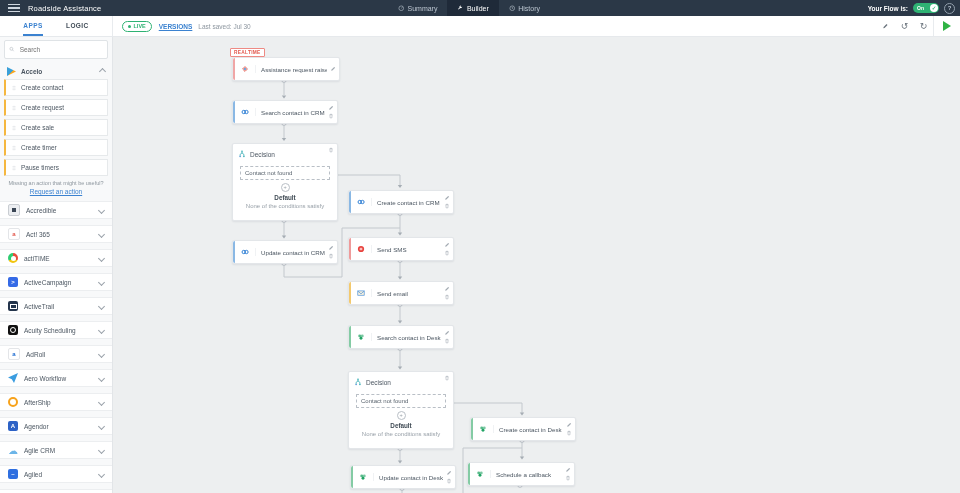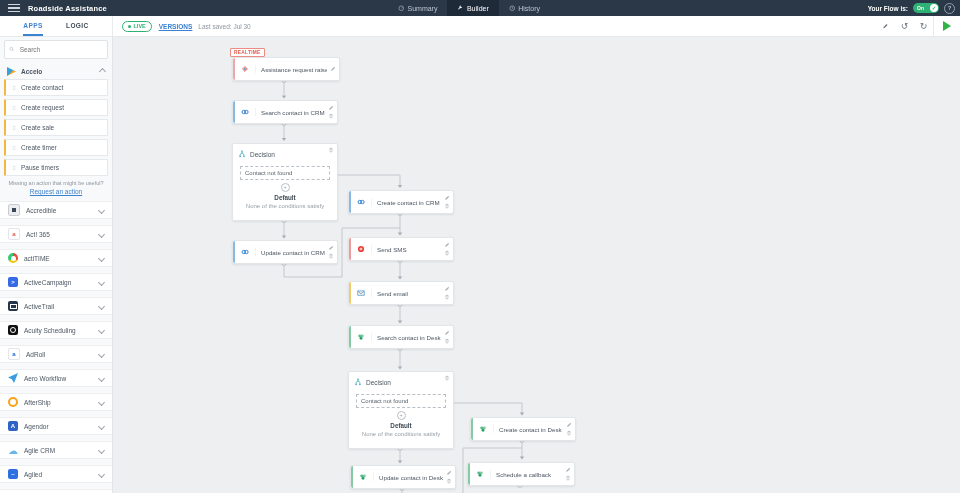--- a/index.html
+++ b/index.html
@@ -3,21 +3,21 @@
 <meta charset="utf-8">
 <style>
   html,body{margin:0;padding:0}
   body{width:960px;height:493px;position:relative;overflow:hidden;background:#edeff0;
        font-family:"Liberation Sans",sans-serif;-webkit-font-smoothing:antialiased}
   
   .header{position:absolute;top:0;left:0;right:0;height:16px;background:#2b3847;color:#bcc6d1;
           display:flex;align-items:center;z-index:30}
   .burger{width:12px;height:8px;margin-left:8px;display:flex;flex-direction:column;justify-content:space-between}
   .burger i{height:1.4px;background:#cfd6de;display:block}
-  .app-title{color:#fff;font-weight:bold;font-size:7.5px;margin-left:8px;letter-spacing:.2px}
+  .app-title{color:#fff;font-weight:normal;font-size:7.5px;margin-left:8px;letter-spacing:.2px}
   .hnav{position:absolute;left:388px;top:0;height:100%;display:flex}
   .hnav-item{display:flex;align-items:center;gap:3px;padding:0 10px;height:100%;font-size:7px;cursor:pointer}
   .hnav-item.active{background:#1f2a39;color:#fff}
   .hright{position:absolute;right:5px;top:0;height:100%;display:flex;align-items:center;gap:5px}
   .flow-label{color:#fff;font-weight:bold;font-size:6.5px}
   .toggle{width:24px;height:10px;background:#2eb273;border-radius:6px;display:flex;align-items:center;
           justify-content:space-between;padding:0 1px;cursor:pointer}
   .toggle .on-txt{color:#fff;font-size:5px;font-weight:bold;margin-left:3px}
   .knob{width:8px;height:8px;border-radius:50%;background:#fff;color:#2eb273;font-size:5.5px;line-height:8px;text-align:center;font-weight:bold}
   .help{width:9px;height:9px;border:1px solid #93a0ad;border-radius:50%;color:#b6c2ce;font-size:6px;

